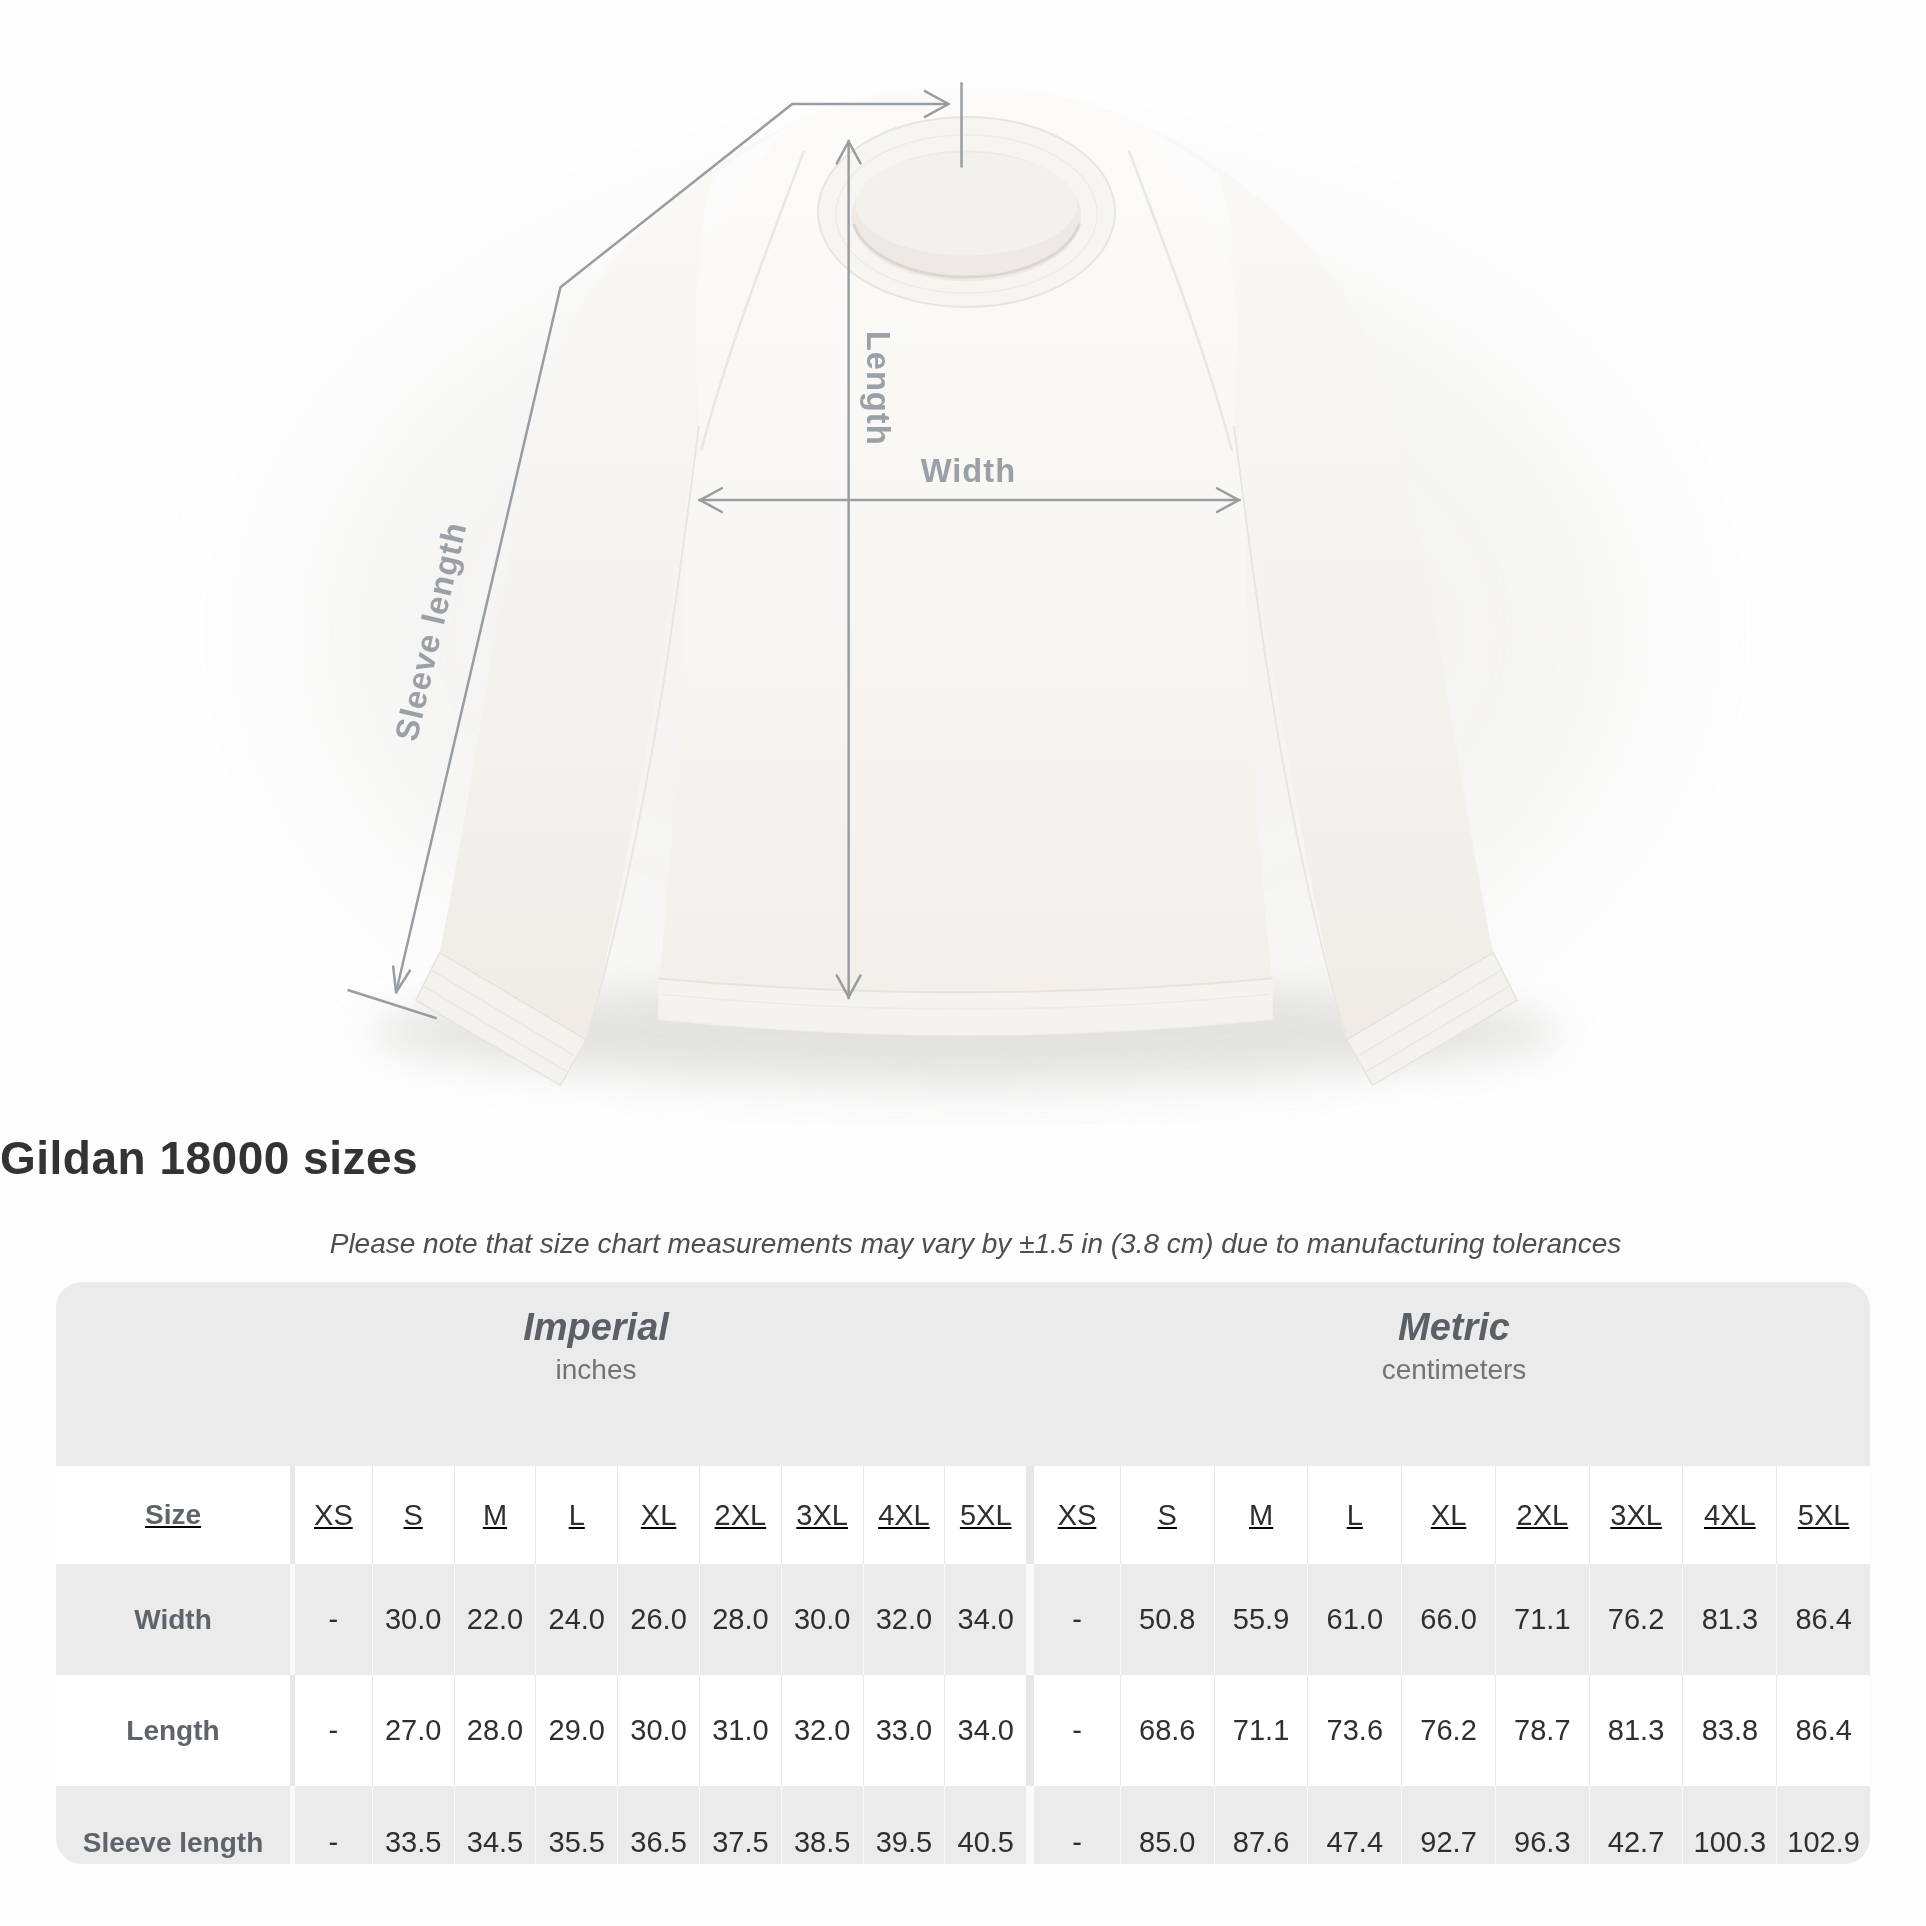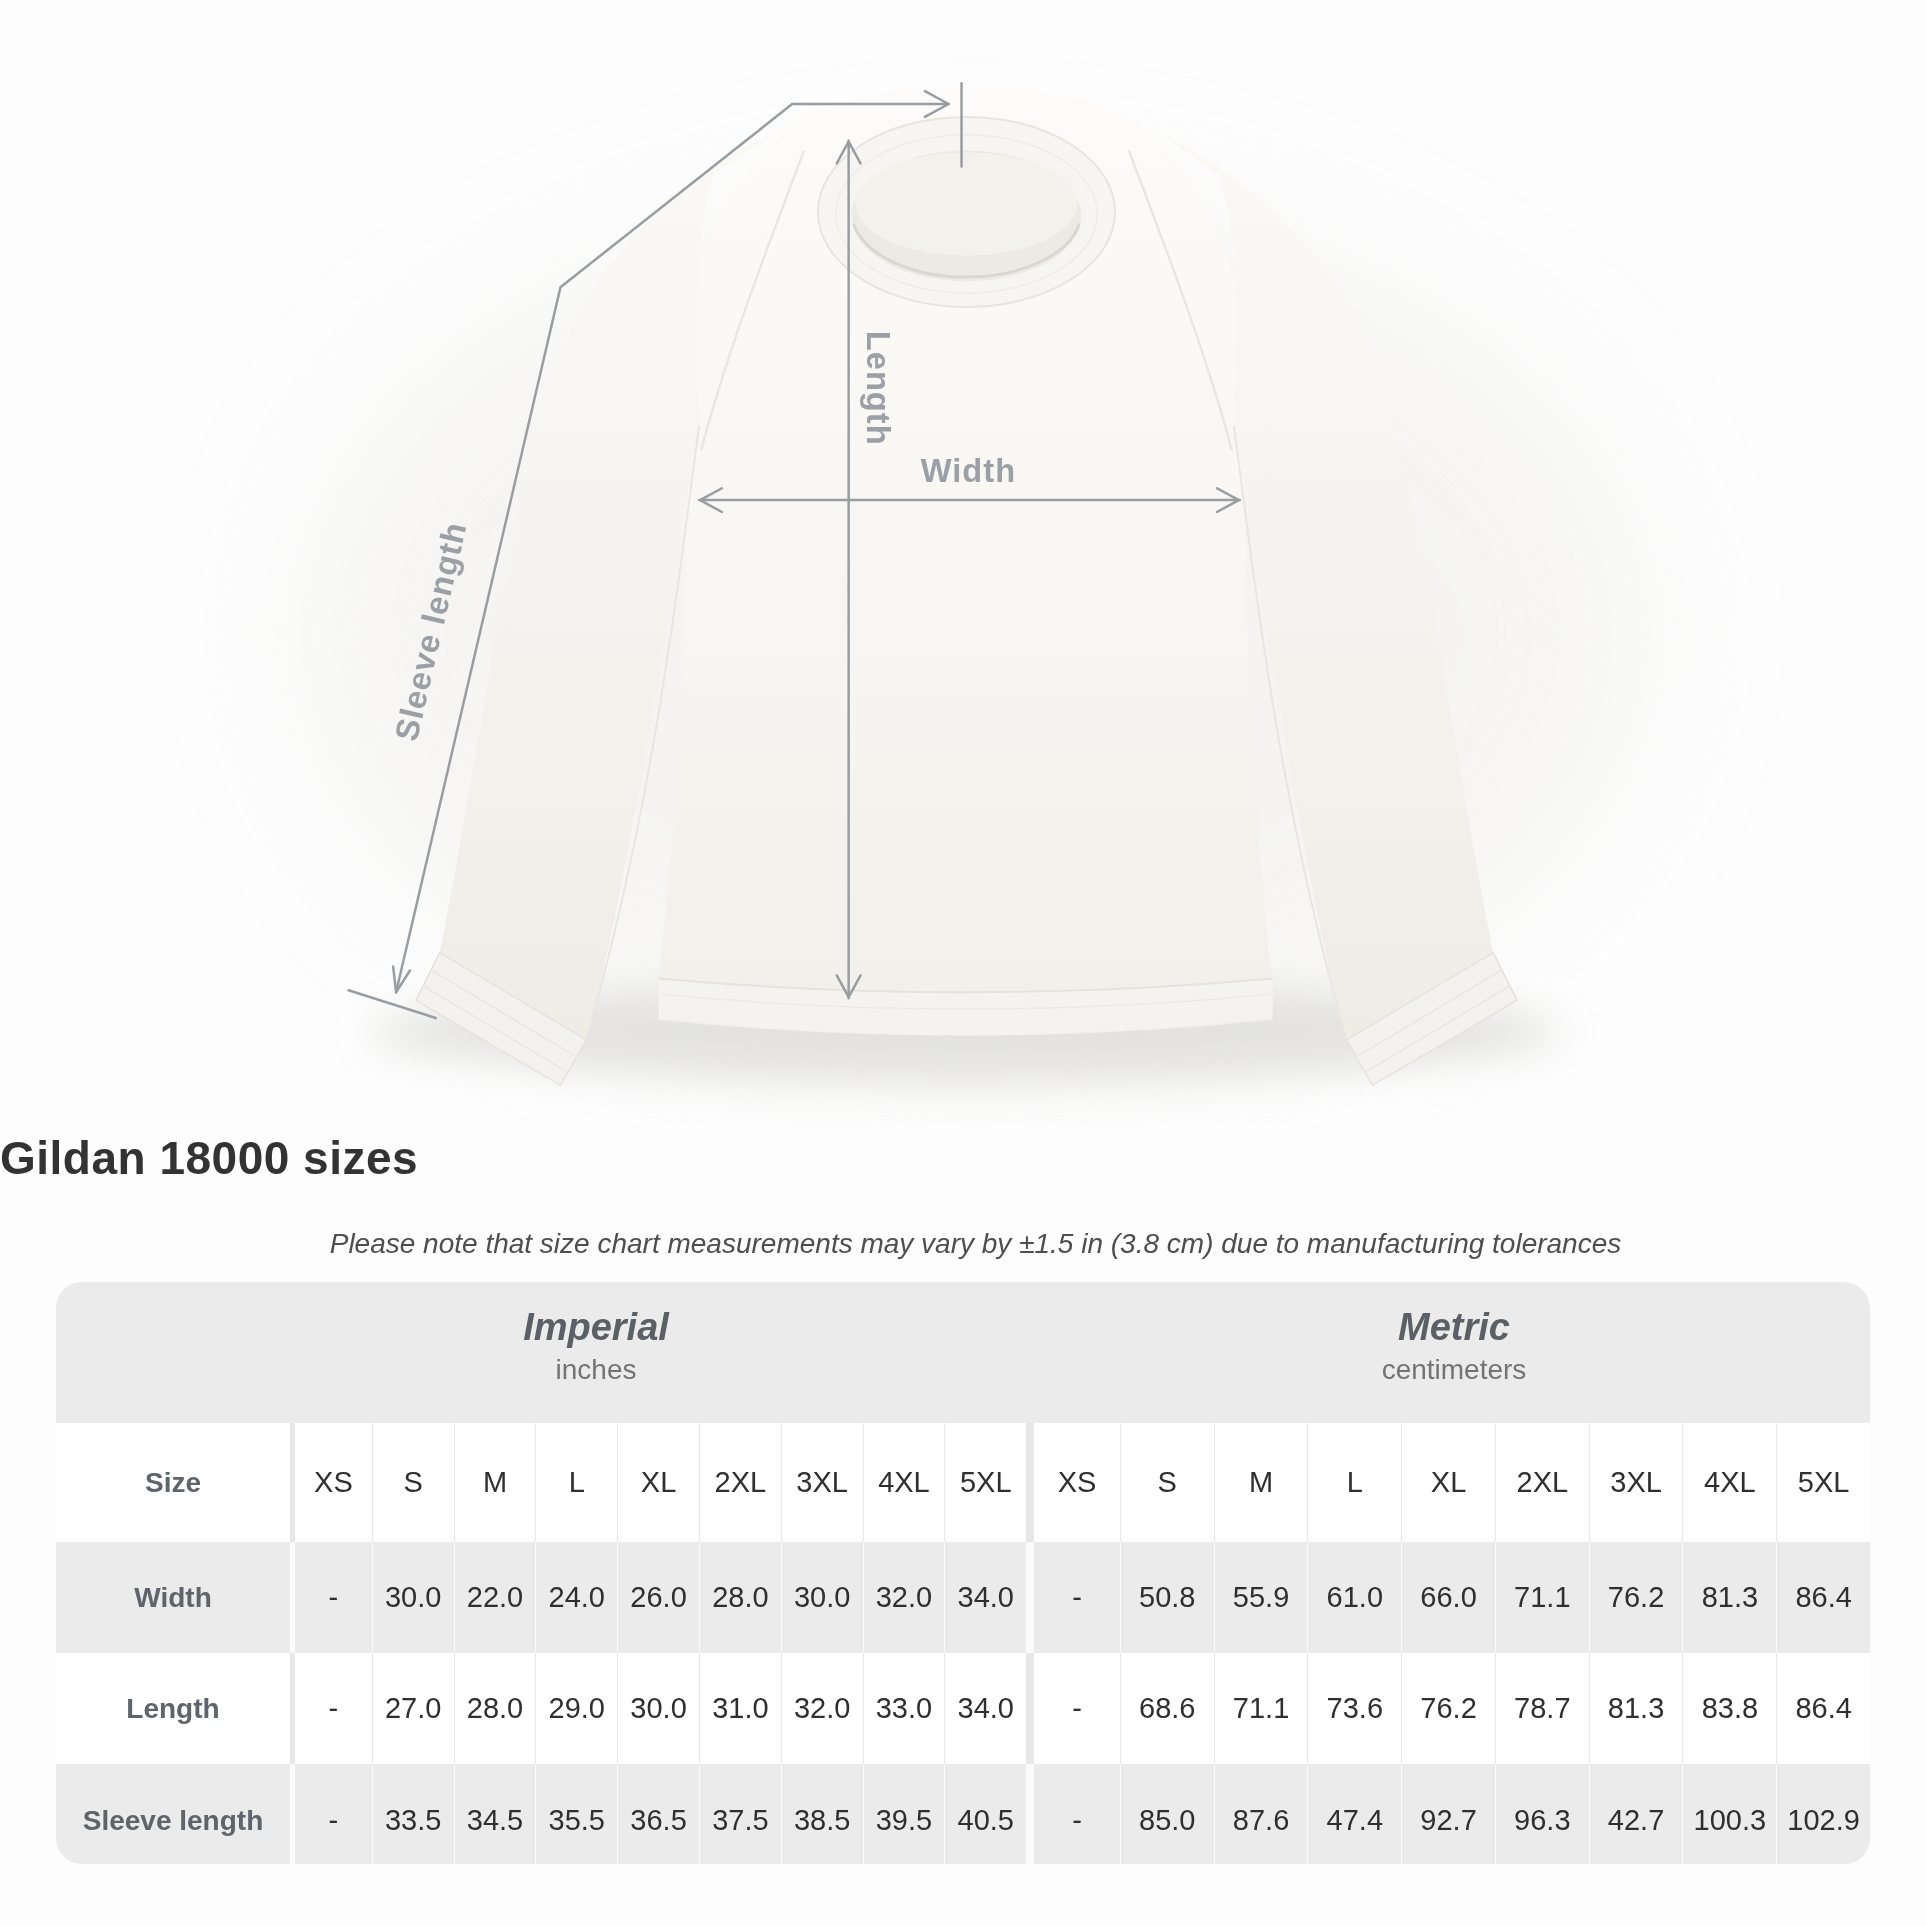--- a/index.html
+++ b/index.html
@@ -19,32 +19,32 @@
   }
   .tolerance-note{
     position:absolute;left:0;top:1216px;width:100%;text-align:center;
     font-size:28px;font-style:italic;color:#4e4e4e;margin:12px;
   }
   
   .size-table{
     position:absolute;left:56px;top:1282px;width:1814px;height:582px;
     border-radius:26px;overflow:hidden;background:#ffffff;
   }
-  .group-row{position:relative;height:141px;background:#ebebeb;}
+  .group-row{position:relative;height:184px;background:#ebebeb;}
   .group{position:absolute;top:24px;transform:translateX(-50%);text-align:center;}
   .group-imperial{left:540px;}
   .group-metric{left:1398px;}
   .g-title{font-size:38px;font-weight:bold;font-style:italic;color:#5a6065;line-height:1.15;}
   .g-sub{font-size:28px;color:#737373;margin-top:4px;}
   .trow{
     display:grid;
     grid-template-columns:234px repeat(9,82fr) repeat(9,94fr);
     align-items:stretch;
   }
-  .trow-size{height:119px;}
+  .trow-size{height:98px;text-decoration:underline;}
   .trow-data{height:111px;}
   .trow:last-child{height:113px;}
   .row-white{background:#ffffff;--sep:#e7e7e7;}
   .row-gray{background:#ebebeb;--sep:#fafafa;}
   .cell{
     box-sizing:border-box;display:flex;align-items:center;justify-content:center;
     border-left:1px solid var(--sep);
     font-size:29px;color:#2f2f2f;white-space:nowrap;
   }
   .cell:first-child{border-left:none;}

